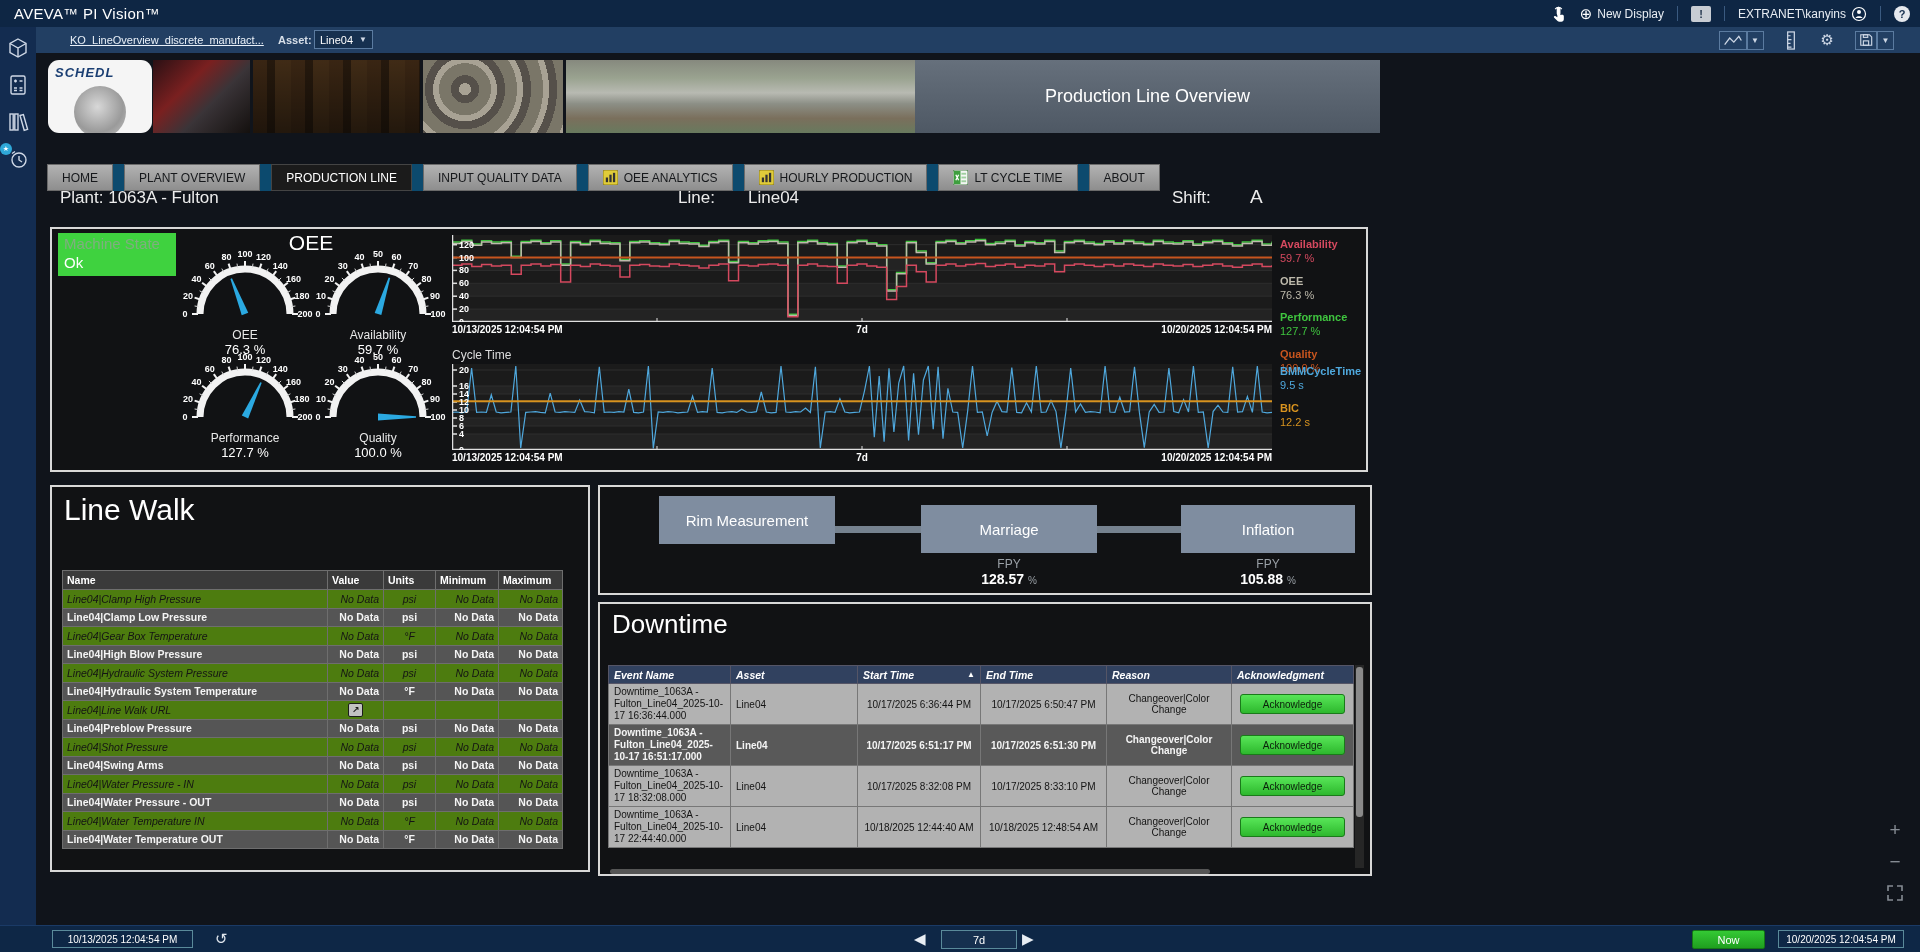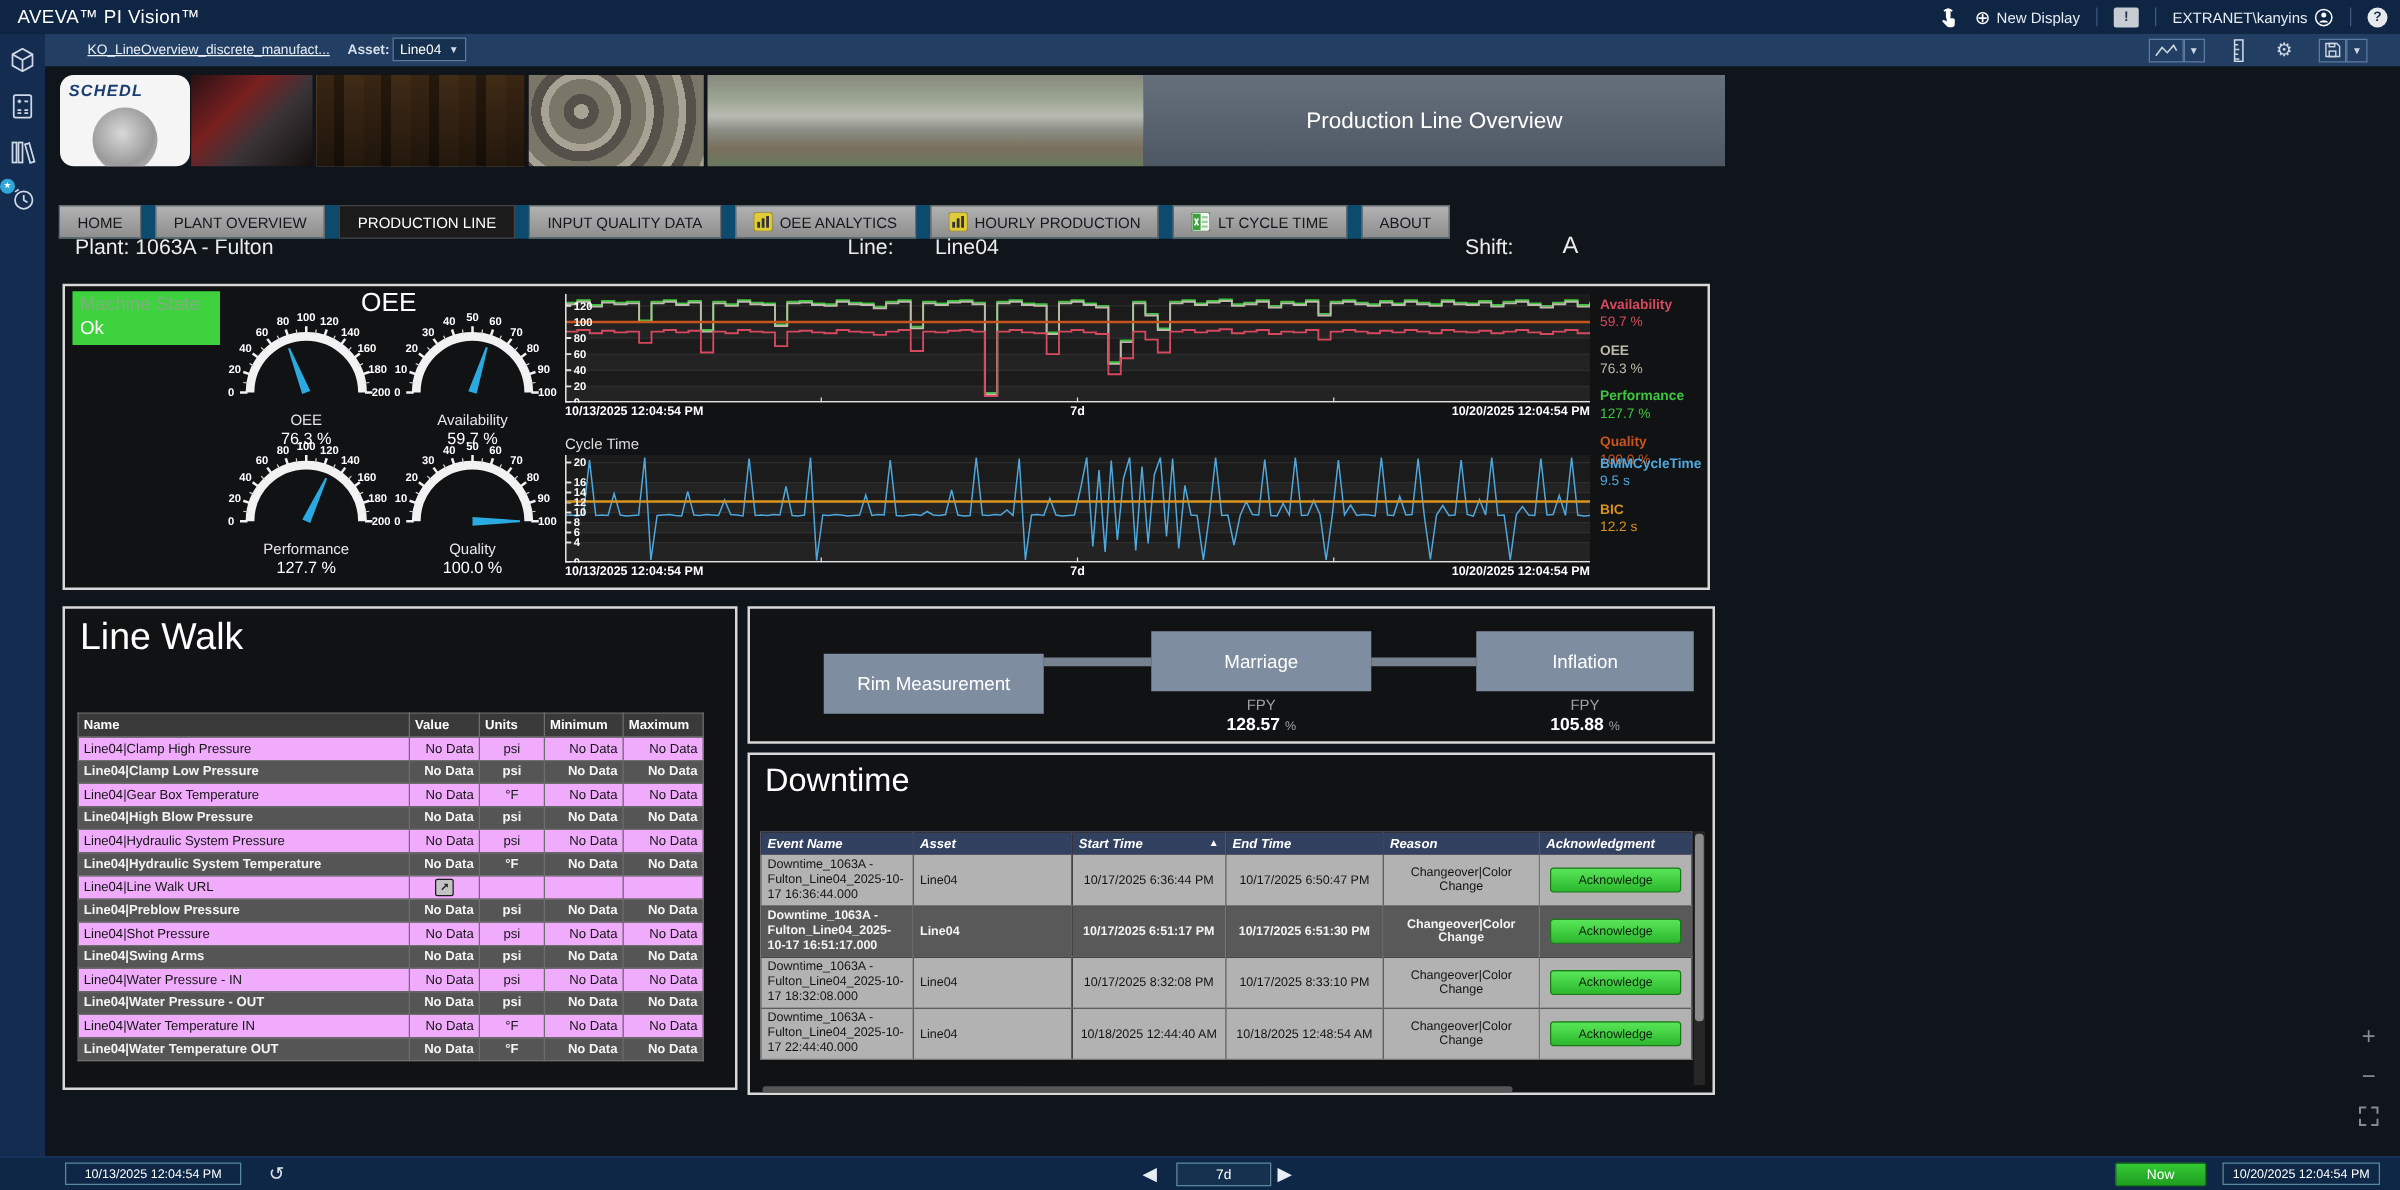--- a/index.html
+++ b/index.html
@@ -98,21 +98,21 @@
   .legend-entry { margin-bottom:8px; line-height:1.3; }
   .legend-name { font-size:11px; font-weight:bold; }
   .legend-value { font-size:11px; }
 
   
   .lw-title { position:absolute; left:12px; top:6px; color:#fff; font-size:30px; }
   #lw-table { position:absolute; left:10px; top:83px; border-collapse:collapse; table-layout:fixed; }
   #lw-table th { background:#3a3a3a; color:#fff; font-size:10.5px; text-align:left; height:19px;
     padding:0 4px; border:1px solid #6e6e6e; font-weight:bold; }
   #lw-table td { font-size:10.5px; height:18.5px; padding:0 4px; border:1px solid #6e6e6e; }
-  .lw-light td { background:#f0abfc; color:#141414; }
+  .lw-light td { background:#4d7c0f; color:#141414;font-style:italic; }
   .lw-dark td  { background:#555555; color:#f4f4f4; font-weight:bold; }
   .cell-r { text-align:right; } .cell-c { text-align:center; }
   .link-box { display:inline-block; width:15px; height:14px; border:1.5px solid #1c1c1c;
     border-radius:2px; font-size:9px; line-height:12px; text-align:center; color:#1c1c1c;
     font-weight:bold; background:#c2c2c2; }
 
   
   .flow-box { position:absolute; height:48px; background:#7f8da0; color:#fff; font-size:15px;
     display:flex; align-items:center; justify-content:center; }
   .flow-conn { position:absolute; height:7px; background:#76828f; }
@@ -734,21 +734,21 @@
     <td class="cell-r">No Data</td>
     <td class="cell-r">No Data</td>
         </tr>
       </tbody>
     </table>
 </div>
 
 <div class="panel" style="left:598px;top:485px;width:774px;height:110px">
   <div class="flow-conn" style="left:235px;top:39px;width:86px"></div>
   <div class="flow-conn" style="left:497px;top:39px;width:84px"></div>
-  <div class="flow-box" style="left:59px;top:36px;width:176px">
+  <div class="flow-box" style="left:59px;top:9px;width:176px">
     <span>Rim Measurement</span>
   </div>
   <div class="flow-box" style="left:321px;top:18px;width:176px">
     <span>Marriage</span>
   </div>
   <div class="flow-box" style="left:581px;top:18px;width:174px">
     <span>Inflation</span>
   </div>
   <div class="fpy" style="left:321px;top:70px;width:176px">
     <div class="fpy-label">FPY</div>

